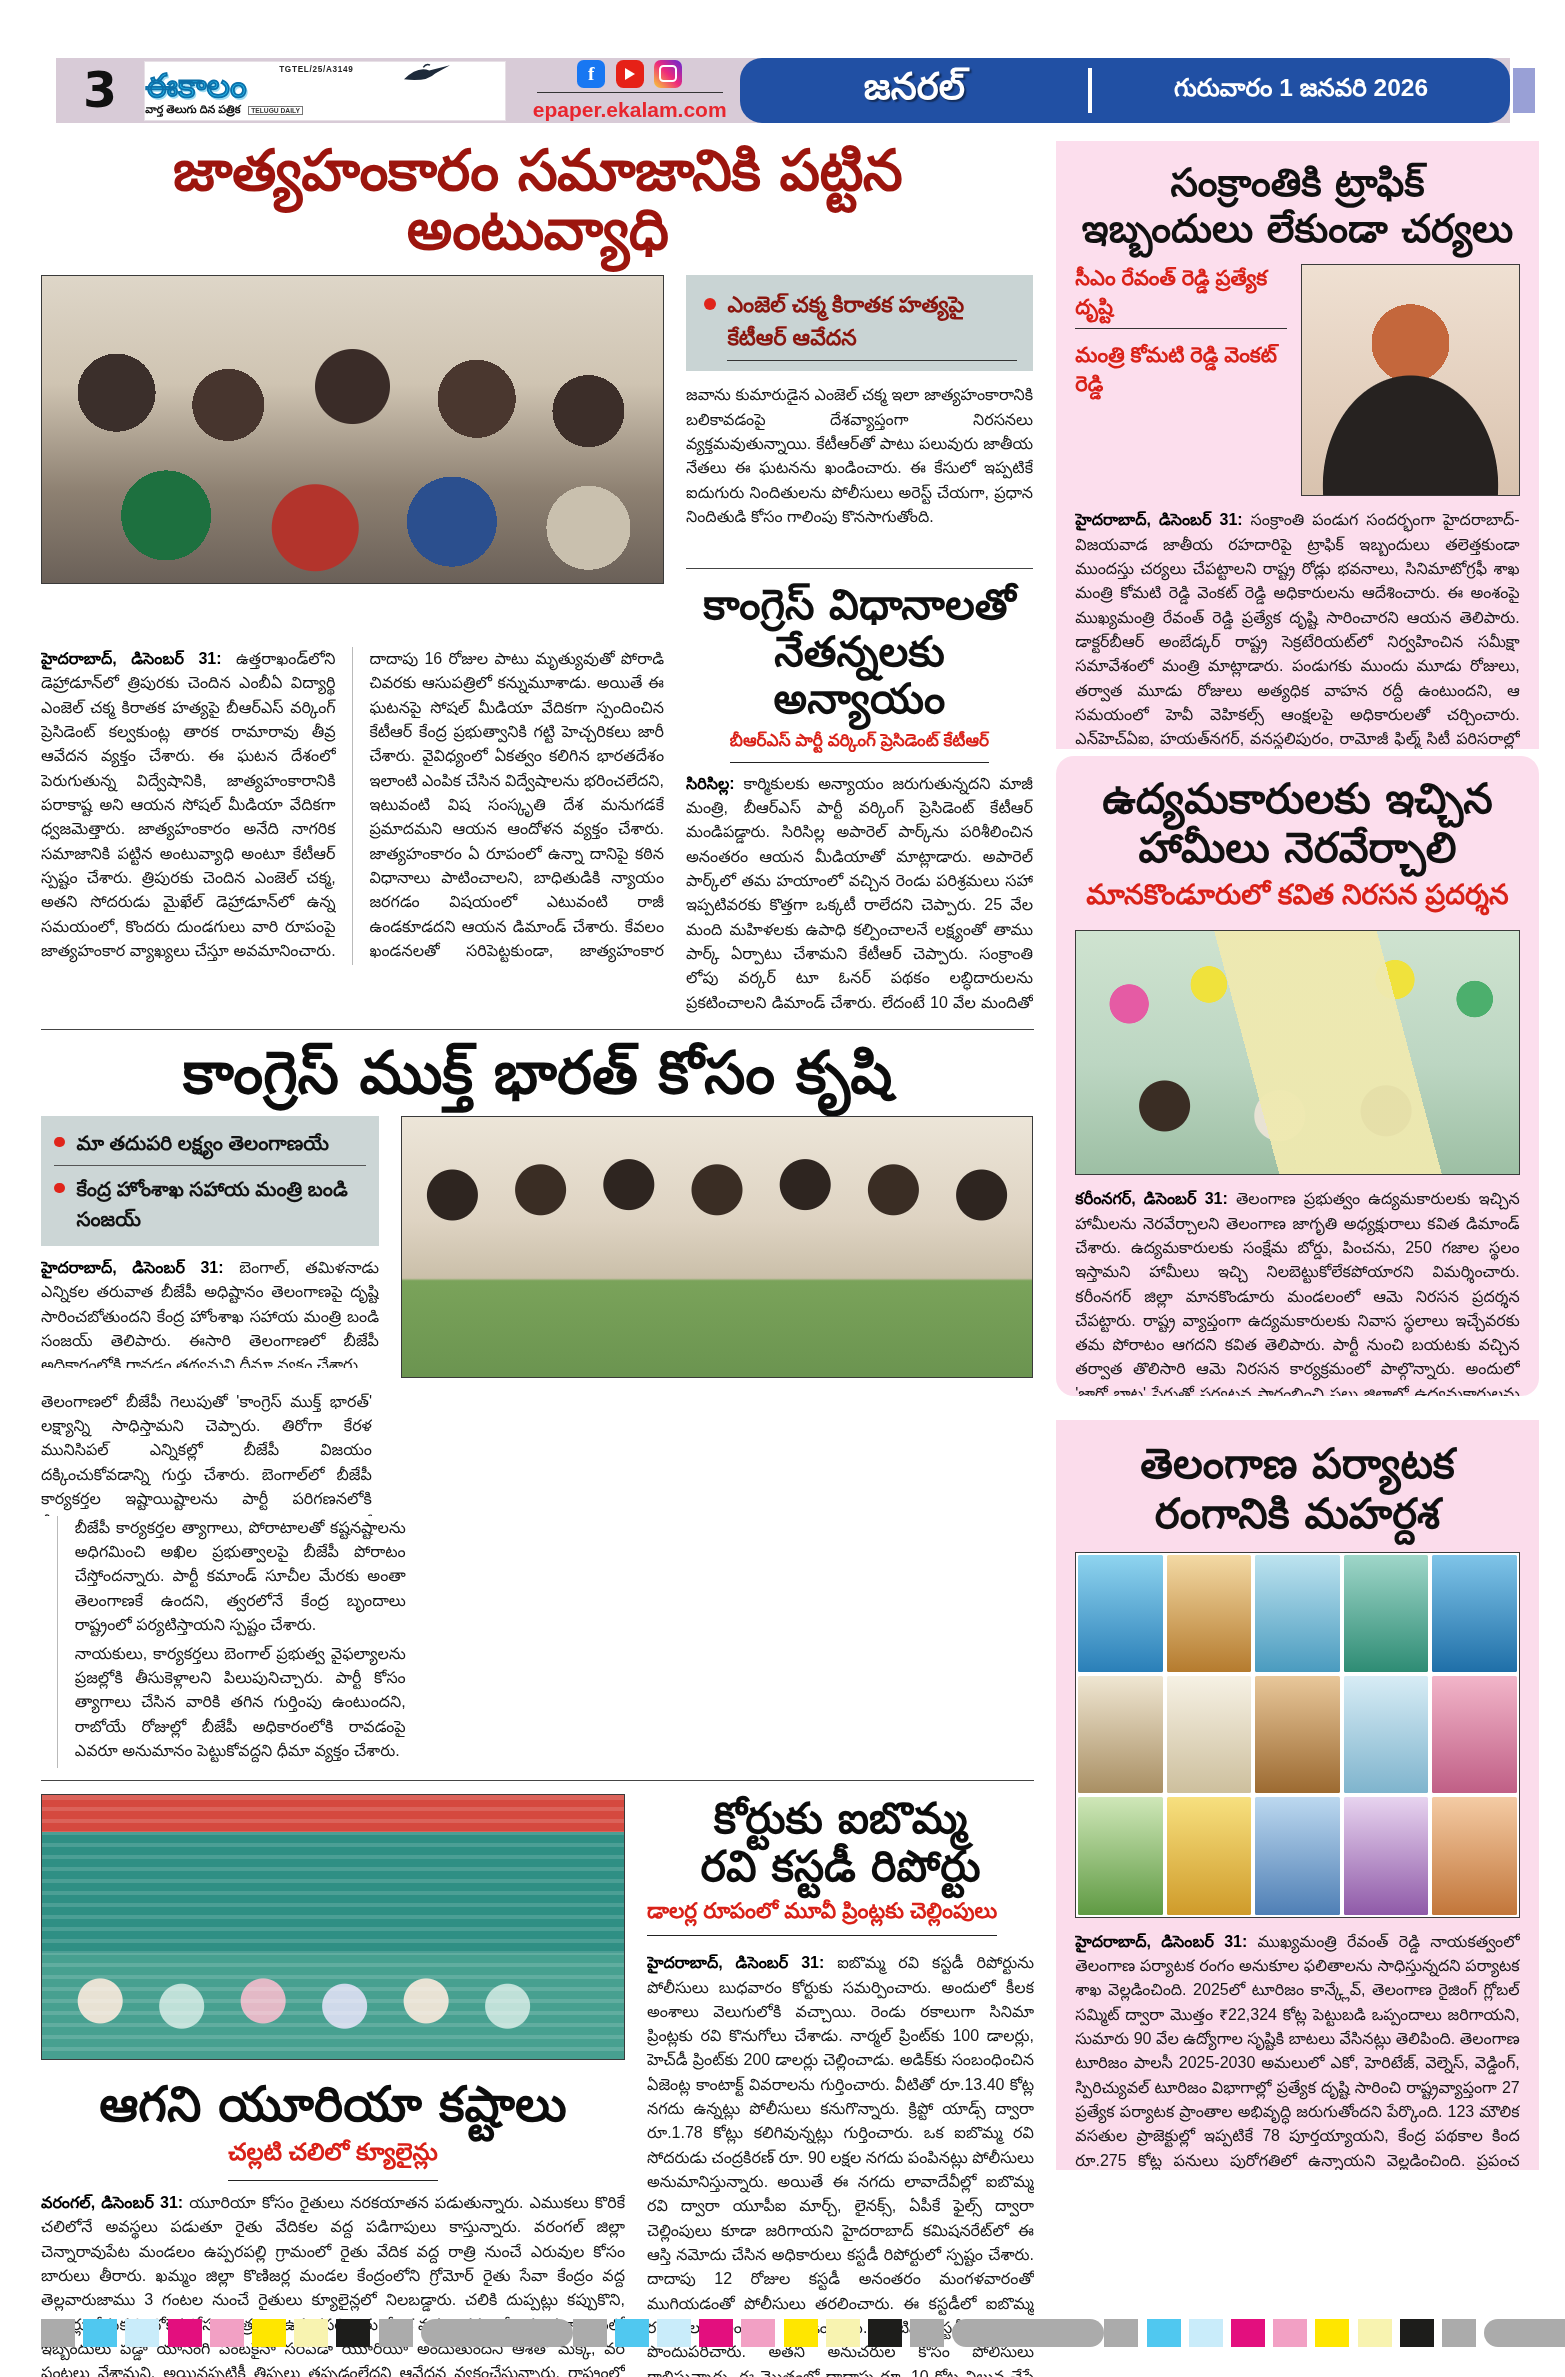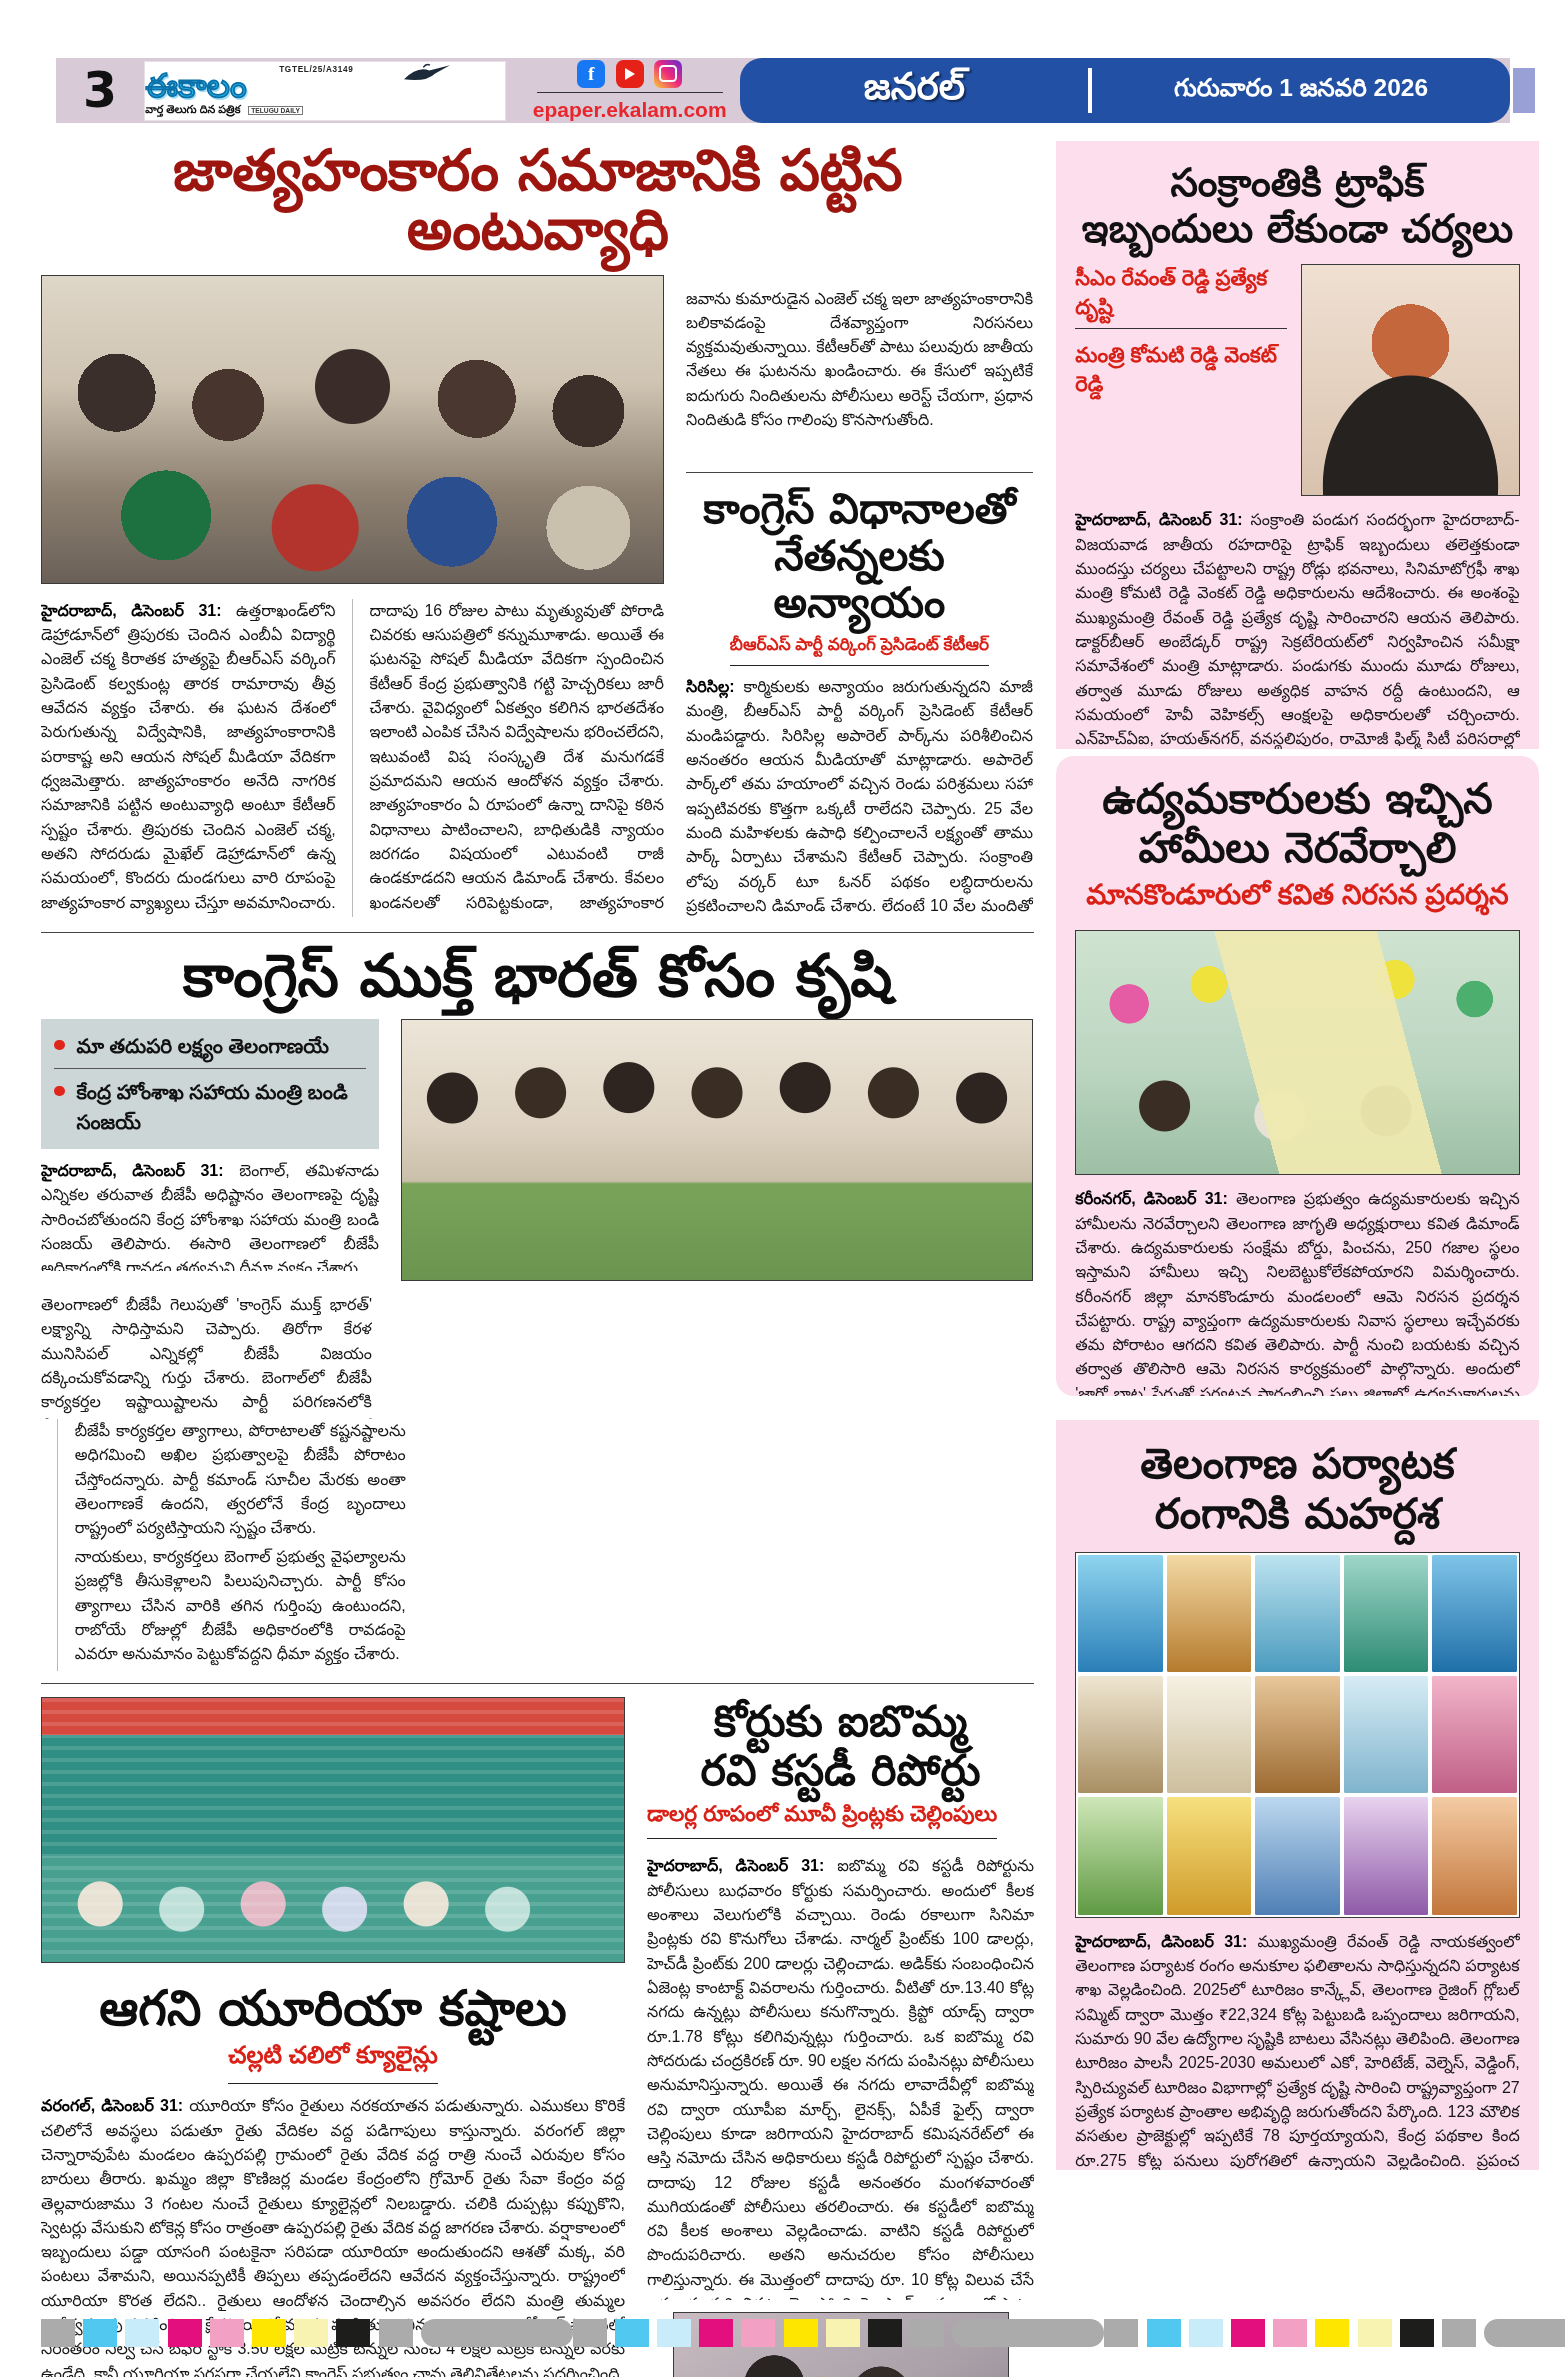--- a/index.html
+++ b/index.html
@@ -230,20 +230,26 @@
       <span class="corner"></span>
     </div>
   </div>
 
   <div class="left-area">
 
     <div class="a-headline">జాత్యహంకారం సమాజానికి పట్టిన అంటువ్యాధి</div>
     <div class="a-grid">
       <div class="a-photo photo"></div>
       <div class="a-right">
+        <div class="gray-box">
+          <div class="pointer">
+            <span class="dot"></span>
+            <span class="pointer-u">ఎంజెల్ చక్మ కిరాతక హత్యపై కేటీఆర్ ఆవేదన</span>
+          </div>
+        </div>
         <div class="body-txt intro">జవాను కుమారుడైన ఎంజెల్ చక్మ ఇలా జాత్యహంకారానికి బలికావడంపై దేశవ్యాప్తంగా నిరసనలు వ్యక్తమవుతున్నాయి. కేటీఆర్‌తో పాటు పలువురు జాతీయ నేతలు ఈ ఘటనను ఖండించారు. ఈ కేసులో ఇప్పటికే ఐదుగురు నిందితులను పోలీసులు అరెస్ట్ చేయగా, ప్రధాన నిందితుడి కోసం గాలింపు కొనసాగుతోంది.</div>
         <hr class="rule">
         <div class="b-headline">
           <div>కాంగ్రెస్ విధానాలతో</div>
           <div>నేతన్నలకు అన్యాయం</div>
         </div>
         <div class="b-sub">
           <span>బీఆర్ఎస్ పార్టీ వర్కింగ్ ప్రెసిడెంట్ కేటీఆర్</span>
         </div>
         <div class="body-txt b-body">

